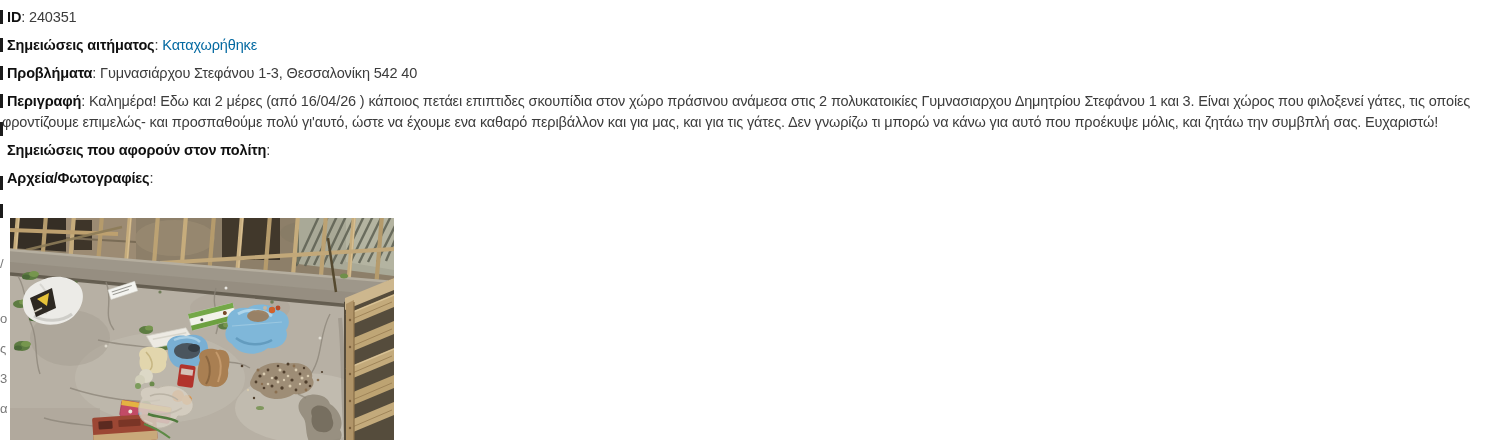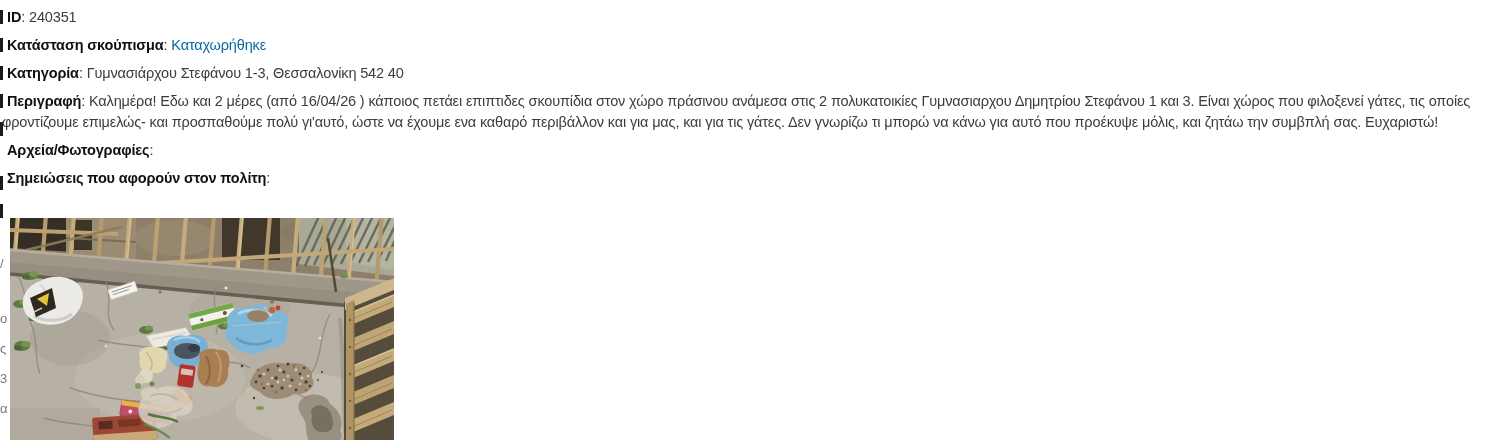--- a/index.html
+++ b/index.html
@@ -36,30 +36,30 @@
   <span style="top:311px">ο</span>
   <span style="top:341px">ς</span>
   <span style="top:371px">3</span>
   <span style="top:401px">α</span>
 </div>
 
 <div class="content">
 
   <p class="field"><span class="lbl">ID</span><span>: </span><span>240351</span></p>
 
-  <p class="field"><span class="lbl">Κατάσταση σκούπισμα</span><span>: </span><span class="status-val">Καταχωρήθηκε</span></p>
-
-
-  <p class="field"><span class="lbl">Κατηγορία</span><span>: </span><span>Γυμνασιάρχου Στεφάνου 1-3, Θεσσαλονίκη 542 40</span></p>
+  <p class="field"><span class="lbl">Σημειώσεις αιτήματος</span><span>: </span><span class="status-val">Καταχωρήθηκε</span></p>
+
+
+  <p class="field"><span class="lbl">Προβλήματα</span><span>: </span><span>Γυμνασιάρχου Στεφάνου 1-3, Θεσσαλονίκη 542 40</span></p>
 
   <p class="field"><span class="lbl">Περιγραφή</span><span>: </span><span>Καλημέρα! Εδω και 2 μέρες (από 16/04/26 ) κάποιος πετάει επιπτιδες σκουπίδια στον χώρο πράσινου ανάμεσα στις 2 πολυκατοικίες Γυμνασιαρχου Δημητρίου Στεφάνου 1 και 3. Είναι χώρος που φιλοξενεί γάτες, τις οποίες</span><br><span>φροντίζουμε επιμελώς- και προσπαθούμε πολύ γι'αυτό, ώστε να έχουμε ενα καθαρό περιβάλλον και για μας, και για τις γάτες. Δεν γνωρίζω τι μπορώ να κάνω για αυτό που προέκυψε μόλις, και ζητάω την συμβπλή σας. Ευχαριστώ!</span></p>
 
+  <p class="field"><span class="lbl">Σημειώσεις που αφορούν στον πολίτη</span><span>: </span><span></span></p>
+
   <p class="field"><span class="lbl">Αρχεία/Φωτογραφίες</span><span>: </span><span></span></p>
-
-  <p class="field"><span class="lbl">Σημειώσεις που αφορούν στον πολίτη</span><span>: </span><span></span></p>
 
 </div>
 
 <div class="photo">
   <svg width="384" height="230" viewBox="0 0 384 230">
     <defs>
       <clipPath id="wc">
           <polygon points="0,0 384,0 384,68 0,36"></polygon>
         </clipPath>
     </defs>

